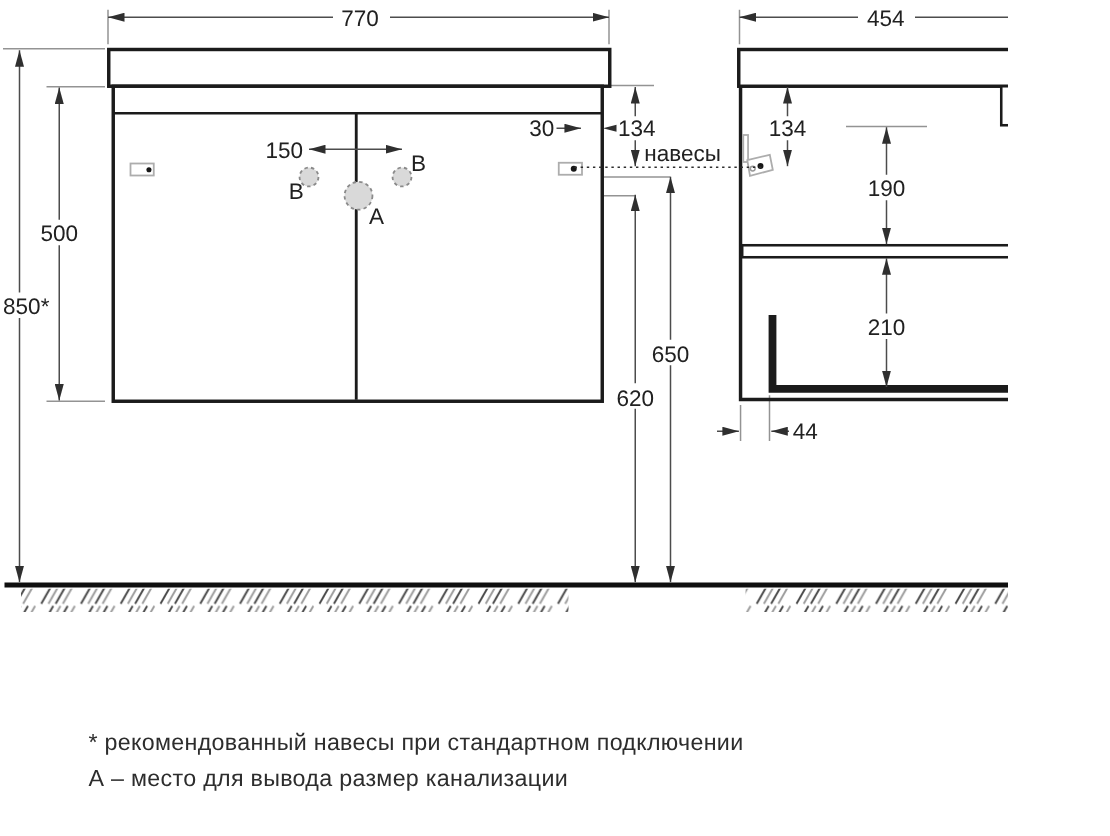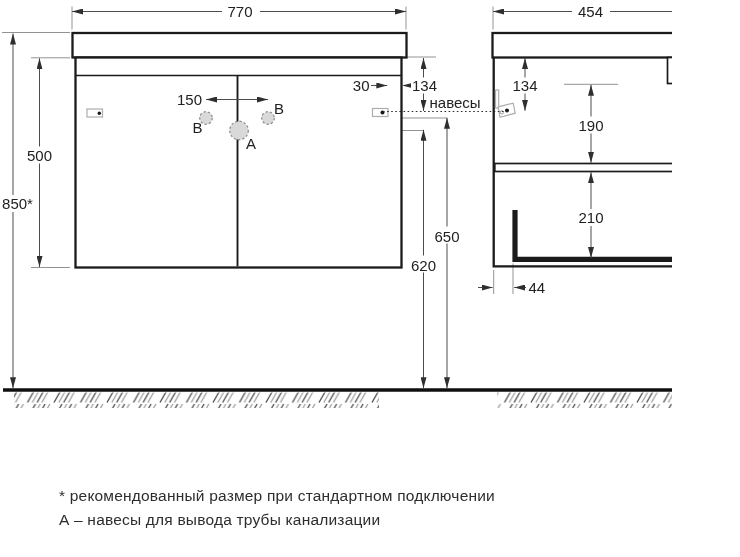--- a/index.html
+++ b/index.html
@@ -214,16 +214,16 @@
 
   <g>
     <text class="t ts" x="429.5" y="107.5" font-size="14">навесы</text>
     <text class="t" x="197.5" y="132.5">В</text>
     <text class="t" x="279" y="114">В</text>
     <text class="t" x="251" y="149">А</text>
   </g>
 </svg>
 
 <div class="notes">
-  <div>* рекомендованный размер при стандартном подключении</div>
-  <div>А – навесы для вывода трубы канализации</div>
+  <div>* рекомендованный навесы при стандартном подключении</div>
+  <div>А – место для вывода размер канализации</div>
 </div>
 </div>
 
 </body></html>

